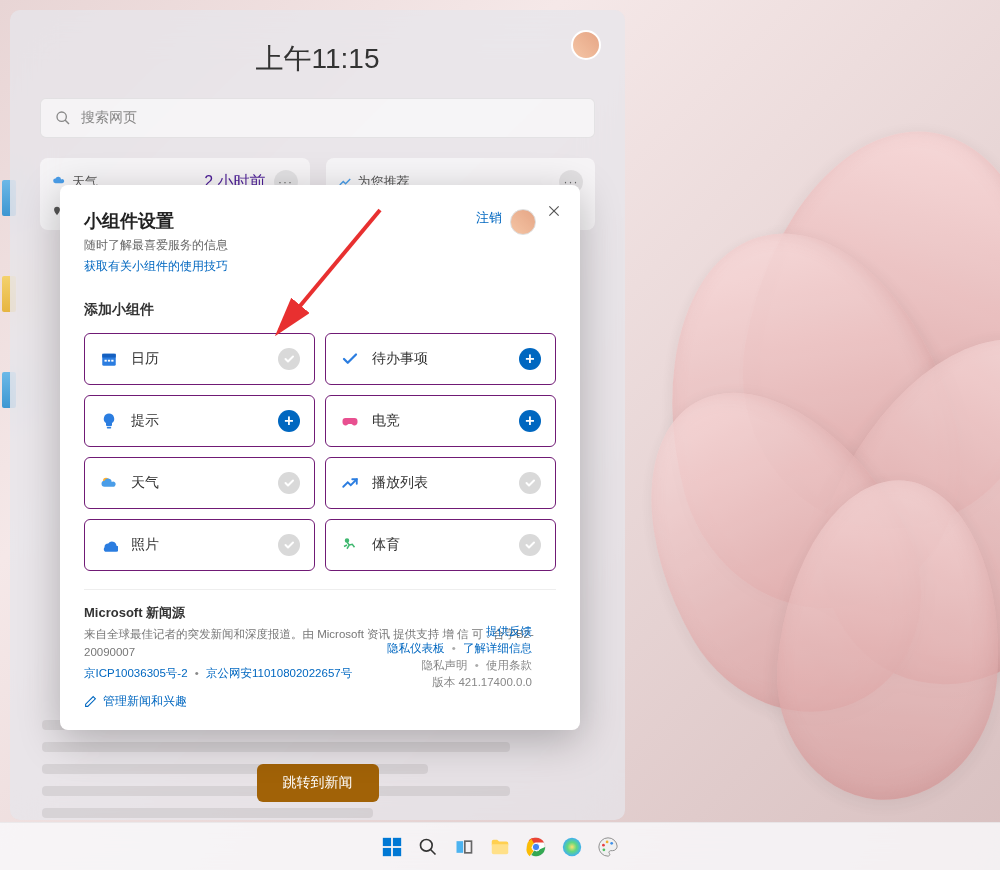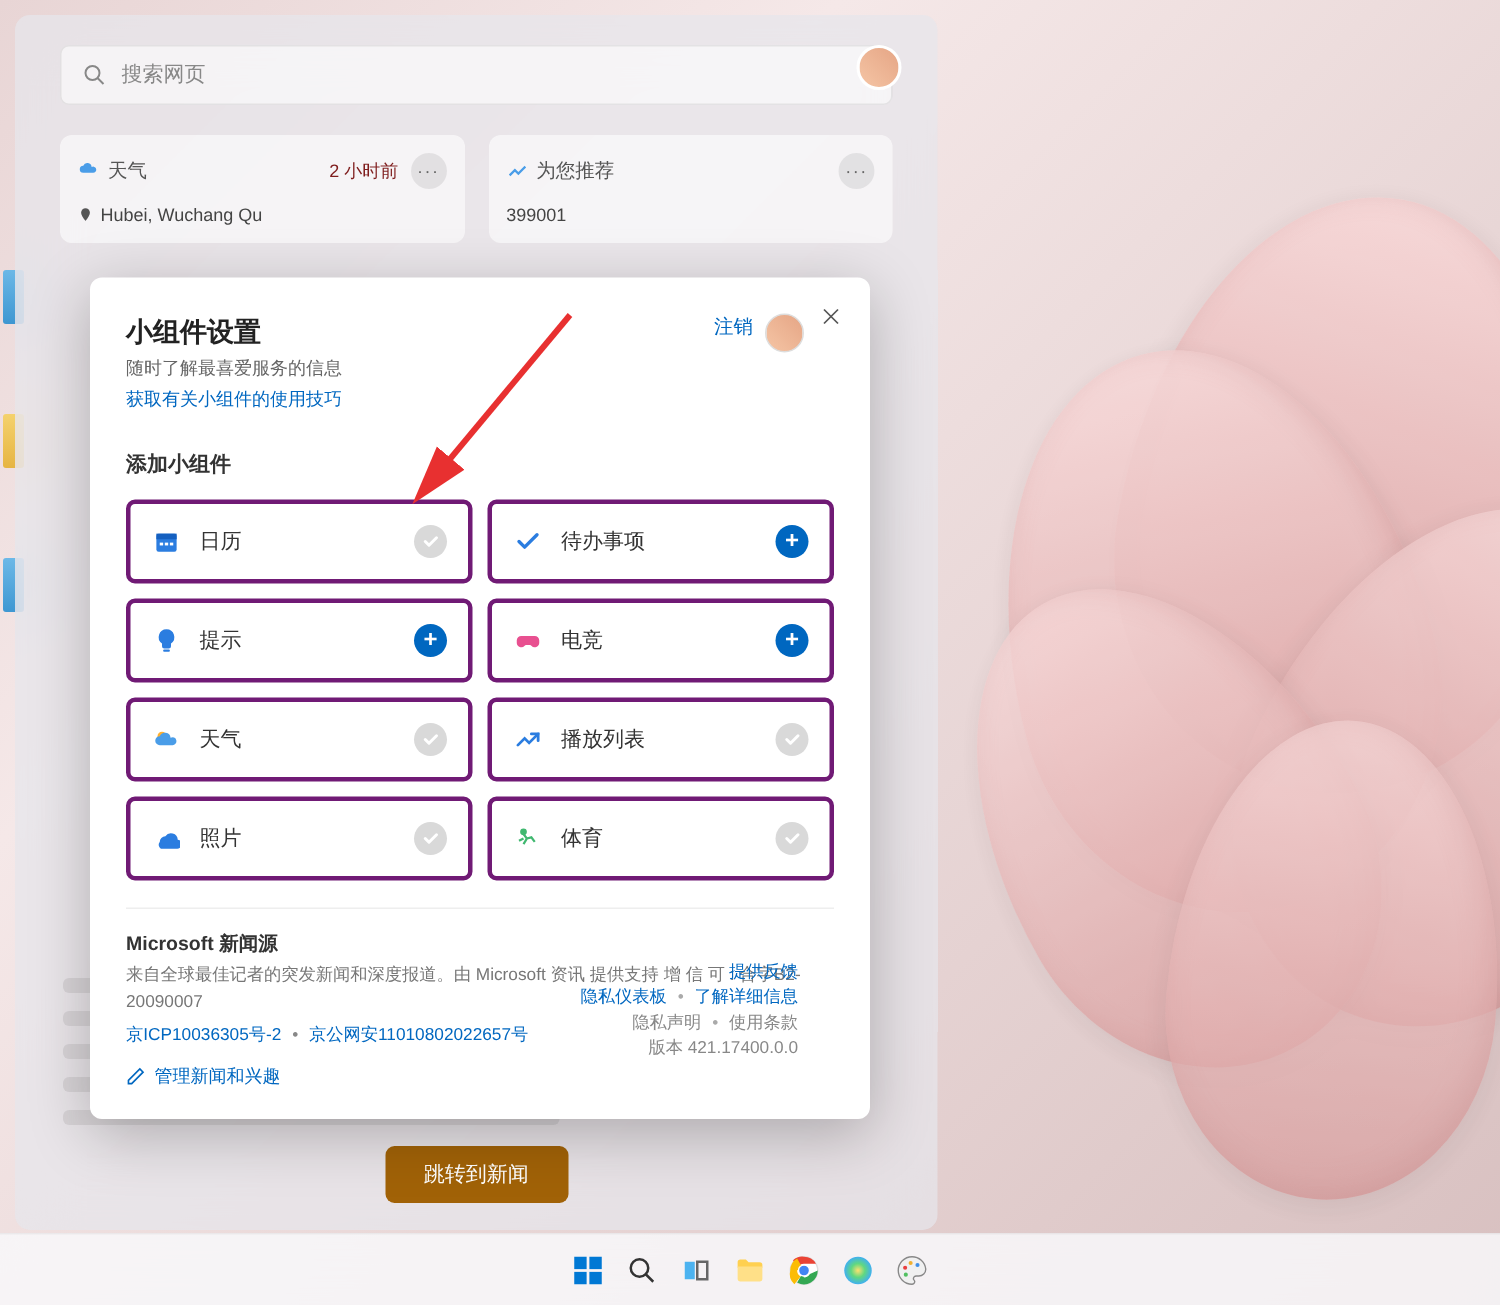--- a/index.html
+++ b/index.html
@@ -111,21 +111,21 @@
   }
   .modal-title { font-size:18px; font-weight:600; color:#222; }
   .modal-sub { font-size:12px; color:#666; margin-top:4px; }
   .modal-link { font-size:12px; color:#0067c0; margin-top:4px; display:inline-block; }
   .modal-top-right { position:absolute; top:24px; right:44px; display:flex; gap:8px; }
   .logout { color:#0067c0; font-size:13px; }
   .avatar-sm { width:26px; height:26px; border-radius:50%; background:linear-gradient(45deg,#f5c5a5,#e5a585); border:1px solid #ddd;}
   .section-h { font-size:14px; font-weight:600; color:#333; margin-top:26px; margin-bottom:14px;}
   .widget-grid { display:grid; grid-template-columns:1fr 1fr; gap:10px; }
   .widget-item {
-    border:3px solid #701a75; border-radius:6px; padding:14px 14px;
+    border:1px solid #701a75; border-radius:6px; padding:14px 14px;
     display:flex; align-items:center; gap:12px; background:#fff;
     position:relative;
   }
   .widget-item .label { font-size:14px; color:#333; flex:1; }
   .wi-icon { width:20px; height:20px; display:flex; align-items:center; justify-content:center; }
   .status-btn {
     width:22px; height:22px; border-radius:50%;
     display:flex; align-items:center; justify-content:center;
     flex-shrink:0;
   }
@@ -181,38 +181,39 @@
 </div>
 
 <div class="desktop-icons">
   <div class="dicon"></div>
   <div class="dicon y"></div>
   <div class="dicon"></div>
 </div>
 
 <div class="widgets-panel">
   <div class="avatar-top"></div>
+  <div class="clock">上午11:15</div>
   <div class="search-bar">
     <svg width="16" height="16" viewBox="0 0 24 24" fill="none" stroke="#888" stroke-width="2">
         <circle cx="10" cy="10" r="7"></circle>
         <line x1="21" y1="21" x2="15" y2="15"></line>
       </svg>
     <span class="search-placeholder">搜索网页</span>
   </div>
   <div class="widget-cards">
     <div class="widget-card">
       <div class="wc-head">
         <div class="wc-head-left">
           <svg width="14" height="14" viewBox="0 0 24 24" fill="#4a9de8">
               <path d="M6 14a4 4 0 010-8 5 5 0 019.6 1.5A3.5 3.5 0 1117 14H6z"></path>
             </svg>
           <span>天气</span>
         </div>
         <div style="display:flex;align-items:center;gap:8px;">
-          <span style="font-size:12px;color:#7f1d1d">2 小时前</span>
+          <span style="font-size:16px;color:#4c1d95">2 小时前</span>
           <div class="wc-more">···</div>
         </div>
       </div>
       <div class="wc-sub">
         <svg width="10" height="10" viewBox="0 0 24 24" fill="#555">
             <path d="M12 2a7 7 0 017 7c0 5-7 13-7 13S5 14 5 9a7 7 0 017-7z"></path>
           </svg>
         <span>Hubei, Wuchang Qu</span>
       </div>
     </div>

